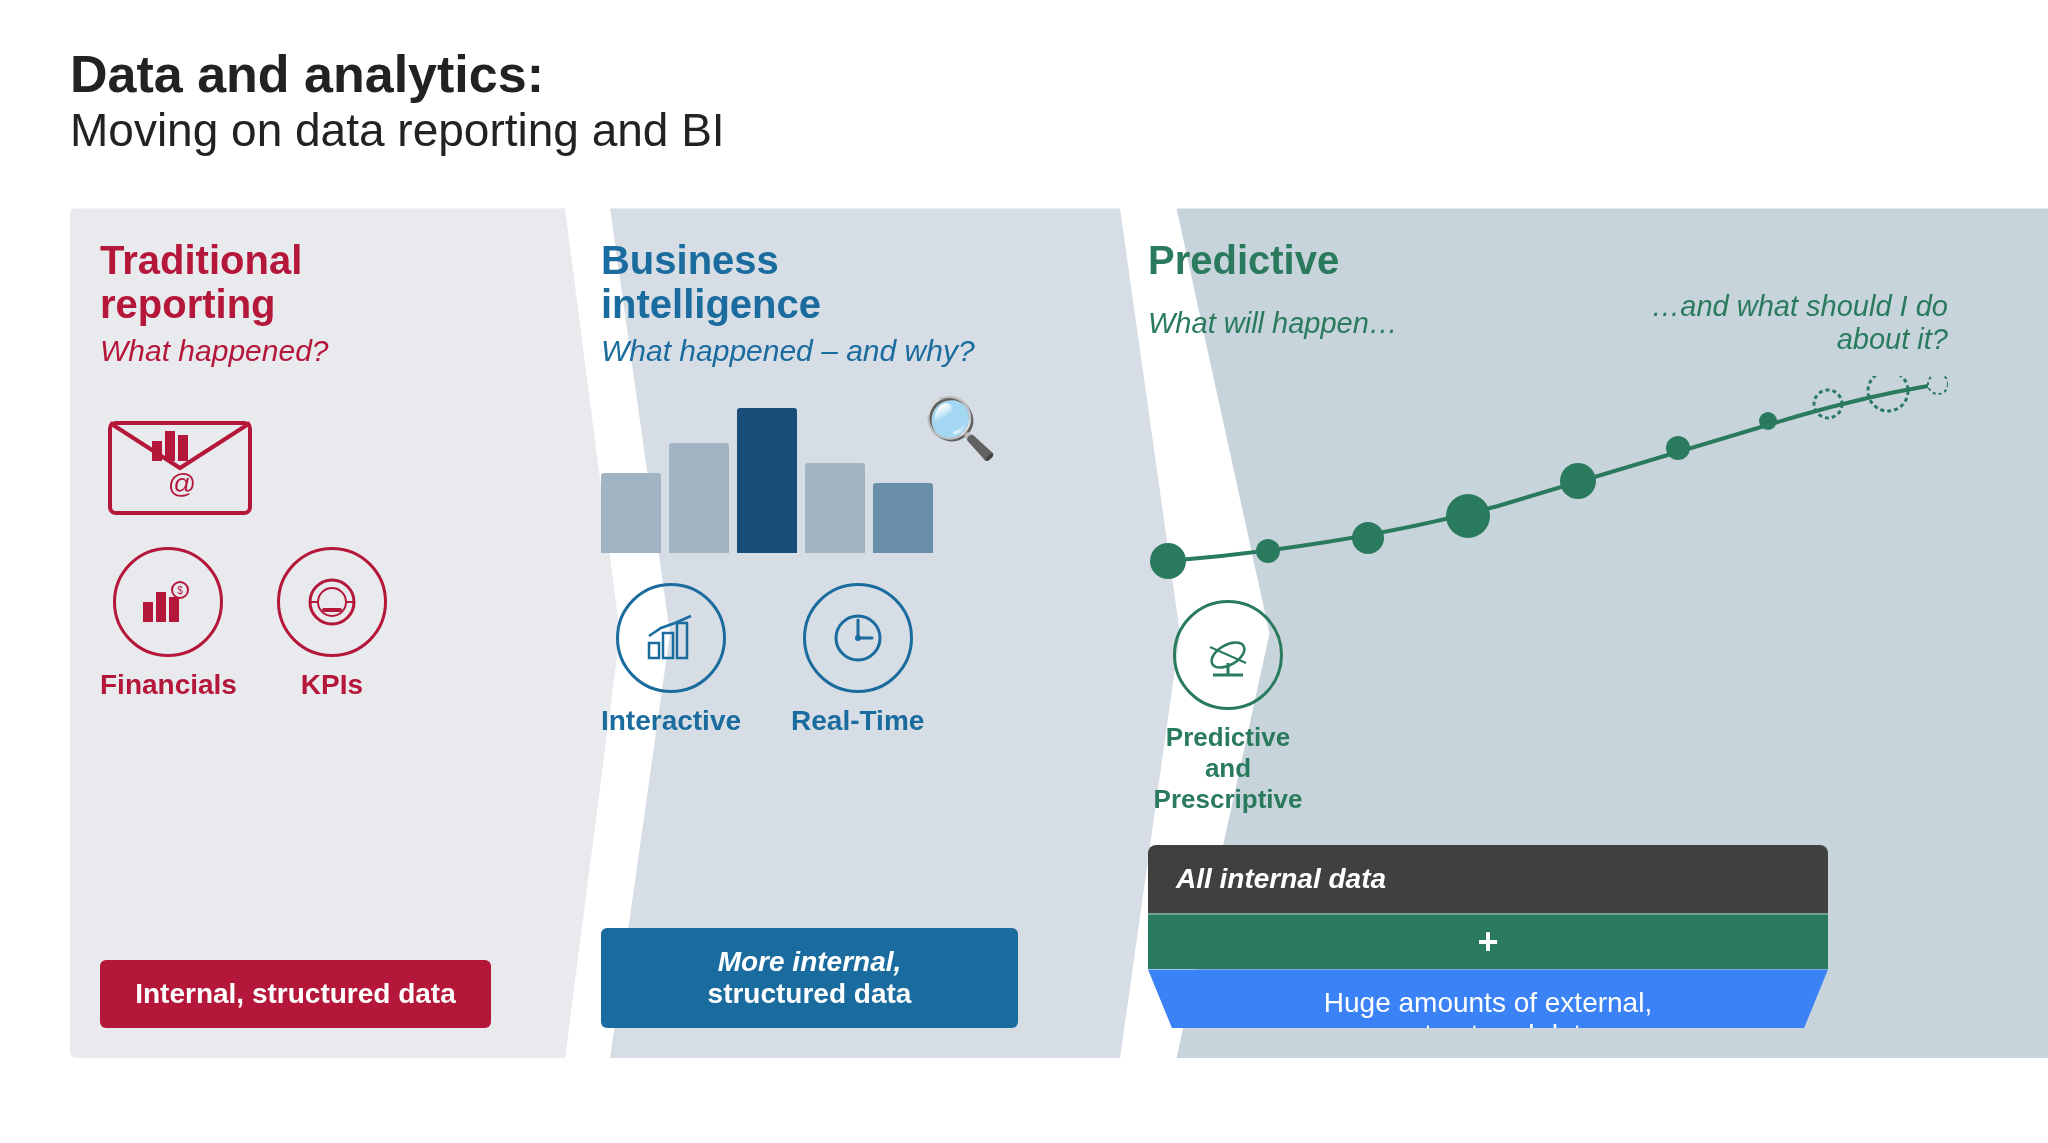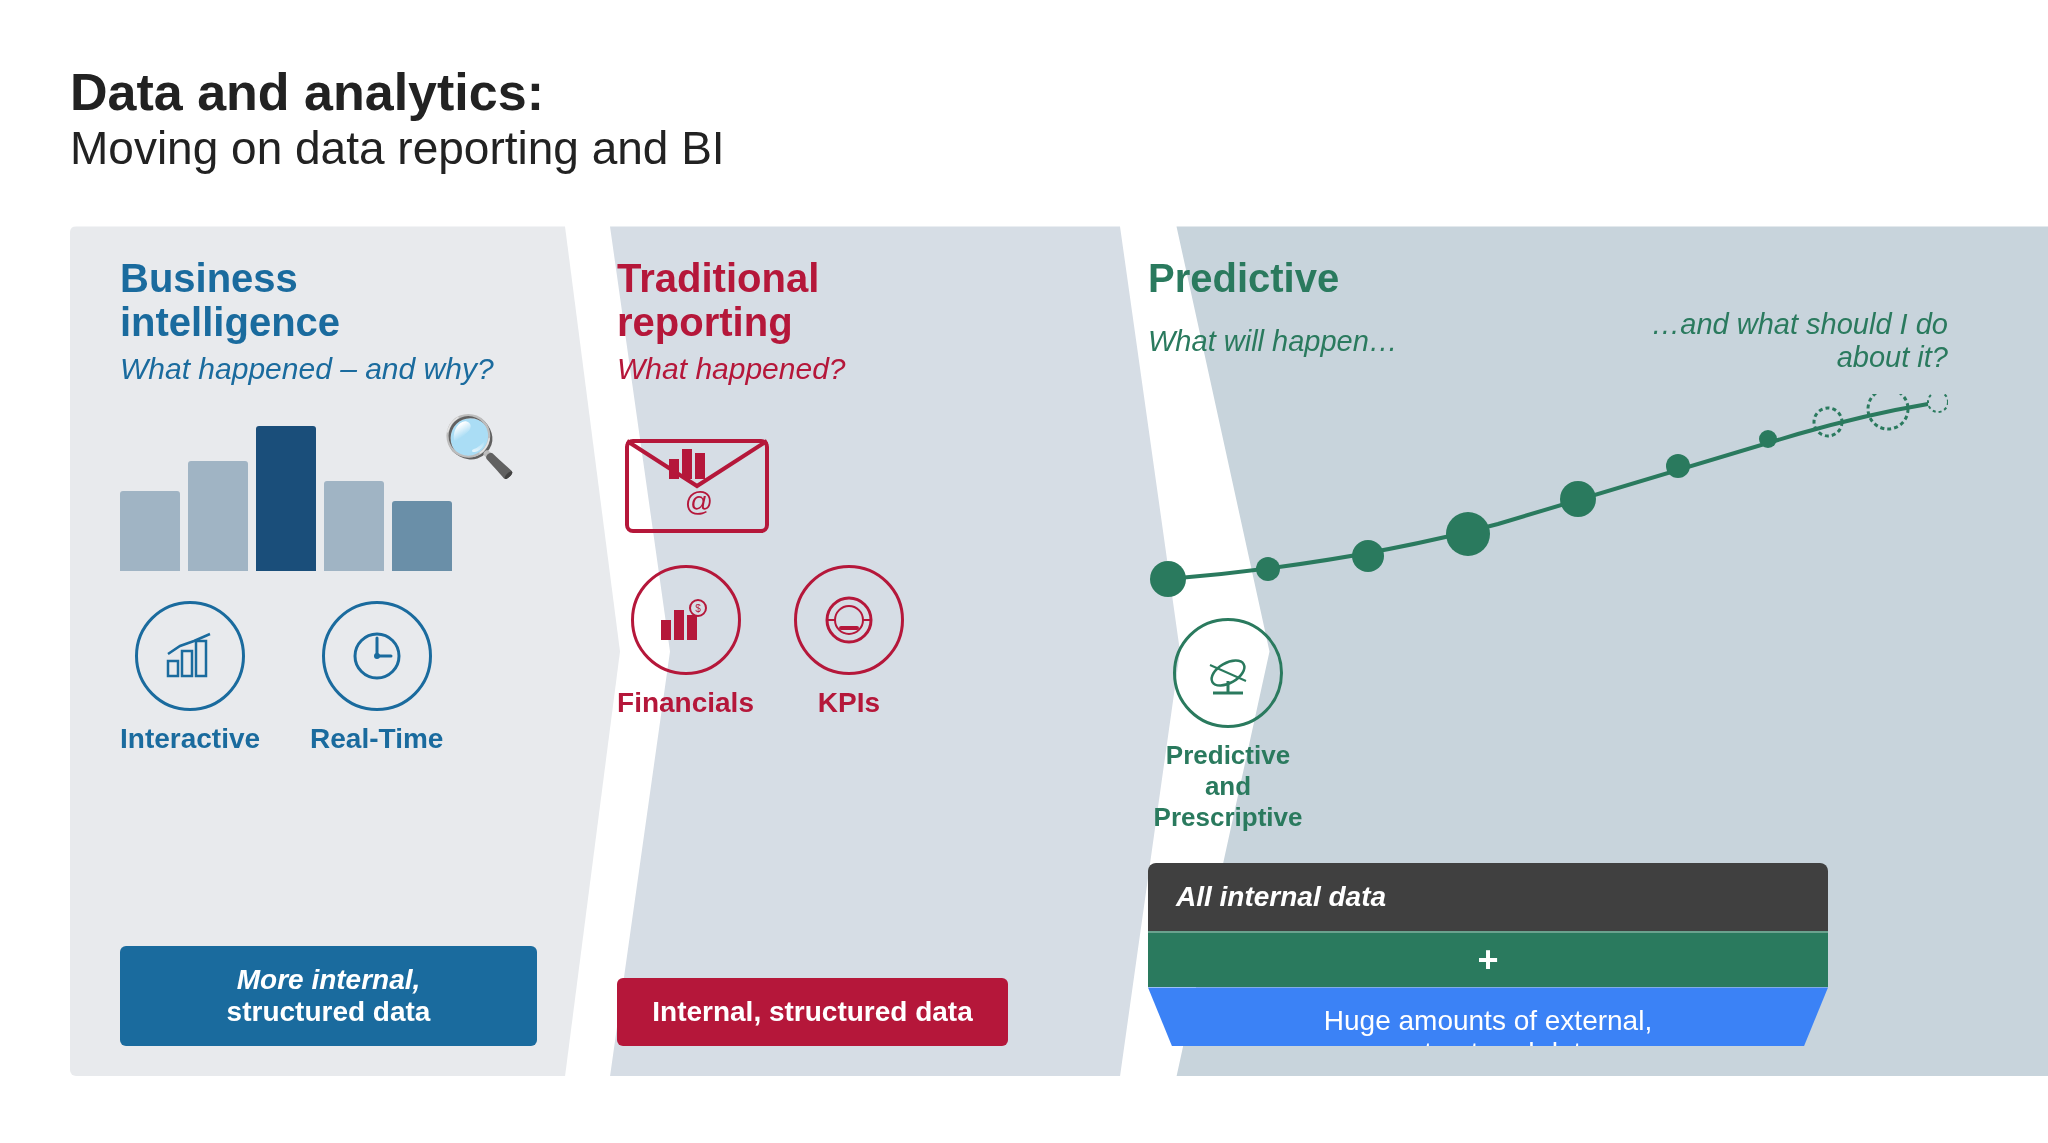--- a/index.html
+++ b/index.html
@@ -8,21 +8,21 @@
       font-family: 'Arial', sans-serif;
       width: 2048px;
       height: 1143px;
       overflow: hidden;
       position: relative;
     }
 
     .page-container {
       width: 2048px;
       height: 1143px;
-      padding: 64px 70px 40px 70px;
+      padding: 46px 70px 40px 70px;
       position: relative;
     }
 
     
     .header {
       margin-bottom: 50px;
     }
     .header-title {
       font-size: 52px;
       font-weight: 900;
@@ -277,20 +277,76 @@
   <div class="header">
     <div class="header-title">Data and analytics:</div>
     <div class="header-subtitle">Moving on data reporting and BI</div>
   </div>
 
   <div class="columns-wrapper">
 
     <div class="col-bg col-traditional-bg"></div>
     <div class="col-bg col-bi-bg"></div>
     <div class="col-bg col-analytics-bg"></div>
+
+    <div class="col col-traditional">
+      <div class="col-heading col-heading-traditional">
+        <span>Traditional</span><br>
+        <span>reporting</span>
+      </div>
+      <div class="col-question col-question-traditional">What happened?</div>
+
+      <div class="email-icon-wrapper">
+        <svg width="160" height="130" viewBox="0 0 160 130">
+
+          <rect x="10" y="30" width="140" height="90" rx="6" fill="none" stroke="#b5173a" stroke-width="4"></rect>
+
+          <polyline points="10,30 80,75 150,30" fill="none" stroke="#b5173a" stroke-width="4"></polyline>
+
+          <text x="82" y="100" text-anchor="middle" font-size="28" fill="#b5173a" font-family="Arial">@</text>
+
+          <rect x="52" y="48" width="10" height="20" fill="#b5173a"></rect>
+          <rect x="65" y="38" width="10" height="30" fill="#b5173a"></rect>
+          <rect x="78" y="42" width="10" height="26" fill="#b5173a"></rect>
+        </svg>
+      </div>
+
+      <div class="icon-area">
+
+        <div class="icon-item">
+          <div class="icon-circle icon-circle-red">
+            <svg width="60" height="60" viewBox="0 0 60 60">
+              <rect x="5" y="30" width="10" height="20" fill="#b5173a"></rect>
+              <rect x="18" y="20" width="10" height="30" fill="#b5173a"></rect>
+              <rect x="31" y="25" width="10" height="25" fill="#b5173a"></rect>
+              <circle cx="42" cy="18" r="8" fill="none" stroke="#b5173a" stroke-width="2"></circle>
+              <text x="42" y="22" text-anchor="middle" font-size="10" fill="#b5173a">$</text>
+            </svg>
+          </div>
+          <div class="icon-label icon-label-red">Financials</div>
+        </div>
+
+        <div class="icon-item">
+          <div class="icon-circle icon-circle-red">
+            <svg width="60" height="60" viewBox="0 0 60 60">
+              <circle cx="30" cy="30" r="22" fill="none" stroke="#b5173a" stroke-width="3"></circle>
+              <circle cx="30" cy="30" r="14" fill="none" stroke="#b5173a" stroke-width="2"></circle>
+              <line x1="8" y1="30" x2="16" y2="30" stroke="#b5173a" stroke-width="2"></line>
+              <line x1="44" y1="30" x2="52" y2="30" stroke="#b5173a" stroke-width="2"></line>
+              <rect x="20" y="36" width="20" height="4" rx="2" fill="#b5173a"></rect>
+            </svg>
+          </div>
+          <div class="icon-label icon-label-red">KPIs</div>
+        </div>
+      </div>
+
+      <div style="margin-top: auto;">
+        <div class="data-badge data-badge-red">Internal, structured data</div>
+      </div>
+    </div>
 
     <div class="col col-bi">
       <div class="col-heading col-heading-bi">
         <span>Business</span><br>
         <span>intelligence</span>
       </div>
       <div class="col-question" style="color:#1a6b9e;">What happened – and why?</div>
 
       <div class="bar-chart-area">
         <div class="bar bar-light" style="height:80px;"></div>
@@ -327,76 +383,20 @@
       </div>
 
       <div style="margin-top: auto;">
         <div class="data-badge data-badge-blue">
           <span class="italic">More internal,</span><br>
           <span>structured data</span>
         </div>
       </div>
     </div>
 
-    <div class="col col-traditional">
-      <div class="col-heading col-heading-traditional">
-        <span>Traditional</span><br>
-        <span>reporting</span>
-      </div>
-      <div class="col-question col-question-traditional">What happened?</div>
-
-      <div class="email-icon-wrapper">
-        <svg width="160" height="130" viewBox="0 0 160 130">
-
-          <rect x="10" y="30" width="140" height="90" rx="6" fill="none" stroke="#b5173a" stroke-width="4"></rect>
-
-          <polyline points="10,30 80,75 150,30" fill="none" stroke="#b5173a" stroke-width="4"></polyline>
-
-          <text x="82" y="100" text-anchor="middle" font-size="28" fill="#b5173a" font-family="Arial">@</text>
-
-          <rect x="52" y="48" width="10" height="20" fill="#b5173a"></rect>
-          <rect x="65" y="38" width="10" height="30" fill="#b5173a"></rect>
-          <rect x="78" y="42" width="10" height="26" fill="#b5173a"></rect>
-        </svg>
-      </div>
-
-      <div class="icon-area">
-
-        <div class="icon-item">
-          <div class="icon-circle icon-circle-red">
-            <svg width="60" height="60" viewBox="0 0 60 60">
-              <rect x="5" y="30" width="10" height="20" fill="#b5173a"></rect>
-              <rect x="18" y="20" width="10" height="30" fill="#b5173a"></rect>
-              <rect x="31" y="25" width="10" height="25" fill="#b5173a"></rect>
-              <circle cx="42" cy="18" r="8" fill="none" stroke="#b5173a" stroke-width="2"></circle>
-              <text x="42" y="22" text-anchor="middle" font-size="10" fill="#b5173a">$</text>
-            </svg>
-          </div>
-          <div class="icon-label icon-label-red">Financials</div>
-        </div>
-
-        <div class="icon-item">
-          <div class="icon-circle icon-circle-red">
-            <svg width="60" height="60" viewBox="0 0 60 60">
-              <circle cx="30" cy="30" r="22" fill="none" stroke="#b5173a" stroke-width="3"></circle>
-              <circle cx="30" cy="30" r="14" fill="none" stroke="#b5173a" stroke-width="2"></circle>
-              <line x1="8" y1="30" x2="16" y2="30" stroke="#b5173a" stroke-width="2"></line>
-              <line x1="44" y1="30" x2="52" y2="30" stroke="#b5173a" stroke-width="2"></line>
-              <rect x="20" y="36" width="20" height="4" rx="2" fill="#b5173a"></rect>
-            </svg>
-          </div>
-          <div class="icon-label icon-label-red">KPIs</div>
-        </div>
-      </div>
-
-      <div style="margin-top: auto;">
-        <div class="data-badge data-badge-red">Internal, structured data</div>
-      </div>
-    </div>
-
     <div class="col col-analytics">
       <div class="col-heading col-heading-analytics">Predictive</div>
 
       <div class="col-question-split">
         <div class="question-left">What will happen…</div>
         <div class="question-right">…and what should I do about it?</div>
       </div>
 
       <div class="analytics-svg-area">
         <svg width="800" height="210" viewBox="0 0 800 210">

